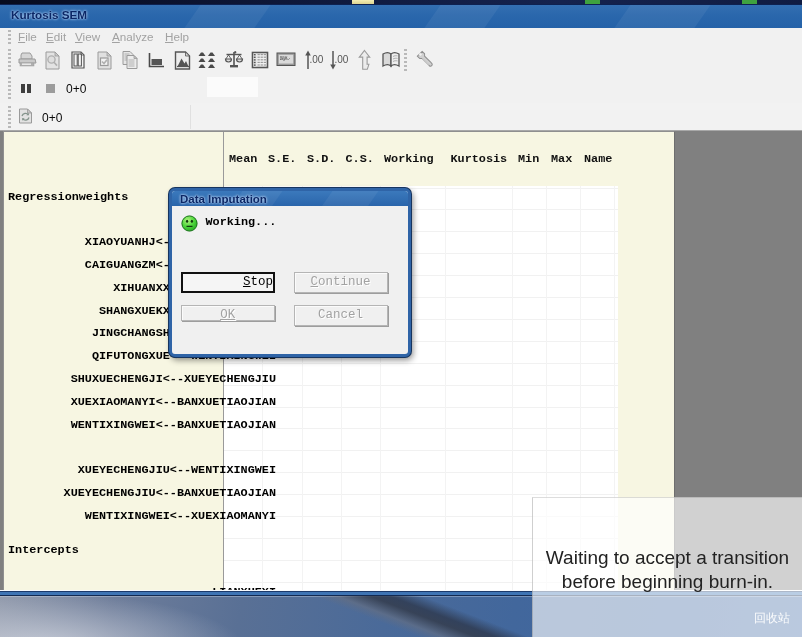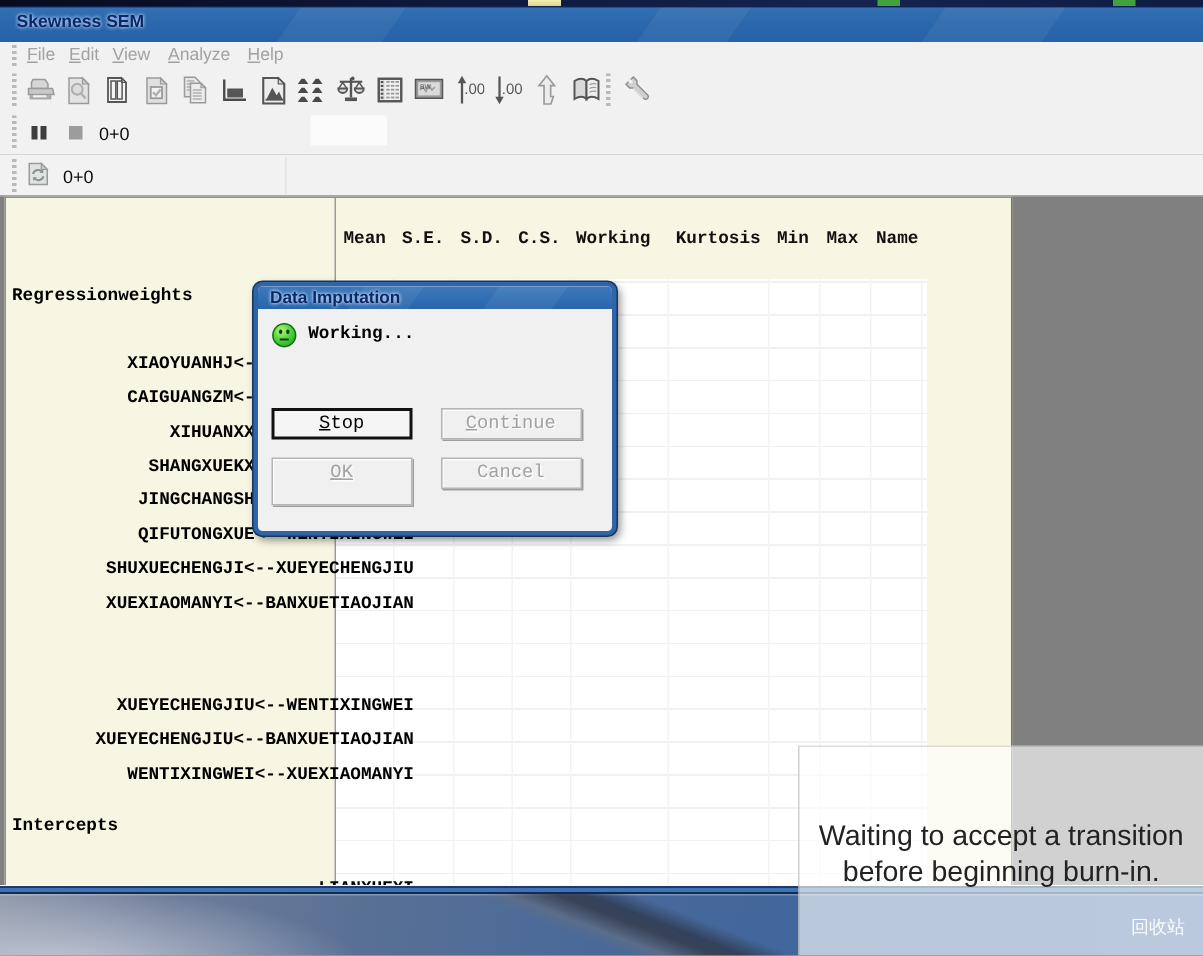--- a/index.html
+++ b/index.html
@@ -43,40 +43,40 @@
 
 #dlg{left:169px;top:188px;width:242px;height:169px;border-radius:6px;background:#f0f0f0;
   border:3px solid #2f64a7;box-shadow:0 0 0 1px #17355f,2px 3px 6px rgba(0,0,0,0.45);overflow:hidden;}
 #dlgtitle{position:absolute;left:0;top:0;width:100%;height:15px;overflow:hidden;
   background:linear-gradient(to bottom,#3b79bc,#2a65ab);}
 #dlgtitle span{position:absolute;left:8px;top:1.5px;font-size:11.5px;font-weight:bold;color:#0b2766;
   text-shadow:0 0 3px rgba(210,230,255,0.95),0 0 2px rgba(210,230,255,0.8);}
 .btn{position:absolute;font-family:"Liberation Mono",monospace;font-size:12.5px;text-align:center;}
 .btn.dis{background:#f0f0f0;border:1px solid #b5b5b5;box-shadow:inset 1px 1px 0 #fbfbfb,1px 1px 0 #9d9d9d;
   color:#a2a2a2;text-shadow:1px 1px 0 #ffffff;}
-#btnStop{background:#f5f5f5;border:2px solid #111;color:#000;}
+#btnStop{background:#f5f5f5;border:2px solid #111;color:#000;text-align:right;}
 
 #tip{left:532px;top:497px;width:270px;height:140px;background:rgba(255,255,255,0.64);
   font-size:19px;color:#222;text-align:center;line-height:23.5px;padding-top:48px;border-left:1px solid rgba(120,120,120,0.35);border-top:1px solid rgba(120,120,120,0.25);}
 #recycle{left:715px;top:610px;width:75px;text-align:right;font-size:12px;color:rgba(255,255,255,0.93);}
 svg{position:absolute;}
 </style></head>
 <body>
 <div id="stage">
   <div class="abs" id="deskTop"></div>
   <div class="abs" style="left:352px;top:0;width:22px;height:4px;background:linear-gradient(#f4eeb4,#ddd390);"></div>
   <div class="abs" style="left:585px;top:0;width:15px;height:4px;background:#3fa23f;"></div>
   <div class="abs" style="left:742px;top:0;width:15px;height:4px;background:#3fa23f;"></div>
 
   <div class="abs" id="win">
     <div class="abs" id="titlebar">
       <div class="streak" style="left:190px;width:70px;"></div>
       <div class="streak" style="left:430px;width:60px;"></div>
       <div class="streak" style="left:620px;width:80px;"></div>
-      <div class="abs" id="title-text">Skewness SEM</div>
+      <div class="abs" id="title-text">Kurtosis SEM</div>
     </div>
     <div class="abs" id="menubar">
       <div class="grip" style="left:8px;top:2px;height:14px;"></div>
       <div class="menuitem" style="left:18px;"><u>F</u>ile</div>
       <div class="menuitem" style="left:46px;"><u>E</u>dit</div>
       <div class="menuitem" style="left:75px;"><u>V</u>iew</div>
       <div class="menuitem" style="left:112px;"><u>A</u>nalyze</div>
       <div class="menuitem" style="left:165px;"><u>H</u>elp</div>
     </div>
     <div class="abs" id="tb1">
@@ -242,20 +242,21 @@
         <div class="hdr" style="left:547px;">Max</div>
         <div class="hdr" style="left:580px;">Name</div>
         <div class="rowlab" style="top:103.4px;">XIAOYUANHJ&lt;--BANXUETIAOJIAN</div>
         <div class="rowlab" style="top:126.4px;">CAIGUANGZM&lt;--BANXUETIAOJIAN</div>
         <div class="rowlab" style="top:149.4px;">XIHUANXX&lt;--XUEXIAOMANYI</div>
         <div class="rowlab" style="top:171.9px;">SHANGXUEKX&lt;--XUEXIAOMANYI</div>
         <div class="rowlab" style="top:194.4px;">JINGCHANGSH&lt;--WENTIXINGWEI</div>
         <div class="rowlab" style="top:217.4px;">QIFUTONGXUE&lt;--WENTIXINGWEI</div>
         <div class="rowlab" style="top:240.4px;">SHUXUECHENGJI&lt;--XUEYECHENGJIU</div>
         <div class="rowlab" style="top:263.4px;">XUEXIAOMANYI&lt;--BANXUETIAOJIAN</div>
+        <div class="rowlab" style="top:285.9px;">WENTIXINGWEI&lt;--BANXUETIAOJIAN</div>
         <div class="rowlab" style="top:331.4px;">XUEYECHENGJIU&lt;--WENTIXINGWEI</div>
         <div class="rowlab" style="top:354.4px;">XUEYECHENGJIU&lt;--BANXUETIAOJIAN</div>
         <div class="rowlab" style="top:376.9px;">WENTIXINGWEI&lt;--XUEXIAOMANYI</div>
         <div class="rowlab" style="top:452.9px;">LIANXUEXI</div>
         <div class="seclab" style="top:58.4px;">Regressionweights</div>
         <div class="seclab" style="top:411.4px;">Intercepts</div>
       </div>
     </div>
     <div class="abs" id="winbottom"></div>
   </div>
@@ -280,19 +281,19 @@
           </radialGradient>
         </defs>
         <circle cx="8.5" cy="8.5" r="7.6" fill="url(#sg)" stroke="#157015" stroke-width="1"></circle>
         <ellipse cx="6.1" cy="6.2" rx="1.15" ry="1.5" fill="#123c10"></ellipse>
         <ellipse cx="10.9" cy="6.2" rx="1.15" ry="1.5" fill="#123c10"></ellipse>
         <path d="M5.5 11.3h6" stroke="#123c10" stroke-width="1.3"></path>
       </svg>
     <div class="abs" style="left:33.5px;top:23.5px;font-family:'Liberation Mono',monospace;font-size:11.8px;font-weight:bold;color:#000;">Working...</div>
     <div class="btn" id="btnStop" style="left:8.5px;top:81px;width:94.5px;height:21px;line-height:17px;"><u>S</u>top</div>
     <div class="btn dis" style="left:121.5px;top:81px;width:94px;height:21px;line-height:19px;"><u>C</u>ontinue</div>
-    <div class="btn dis" style="left:8.5px;top:114px;width:94.5px;height:32px;line-height:19px;text-decoration:underline;"><u>O</u>K</div>
+    <div class="btn dis" style="left:8.5px;top:114px;width:94.5px;height:16px;line-height:19px;text-decoration:underline;"><u>O</u>K</div>
     <div class="btn dis" style="left:121.5px;top:114px;width:94px;height:20.5px;line-height:19px;">Cancel</div>
   </div>
 
   <div class="abs" id="tip">Waiting to accept a transition<br>before beginning burn-in.</div>
   <div class="abs" id="recycle">回收站</div>
 </div>
 
 </body></html>

